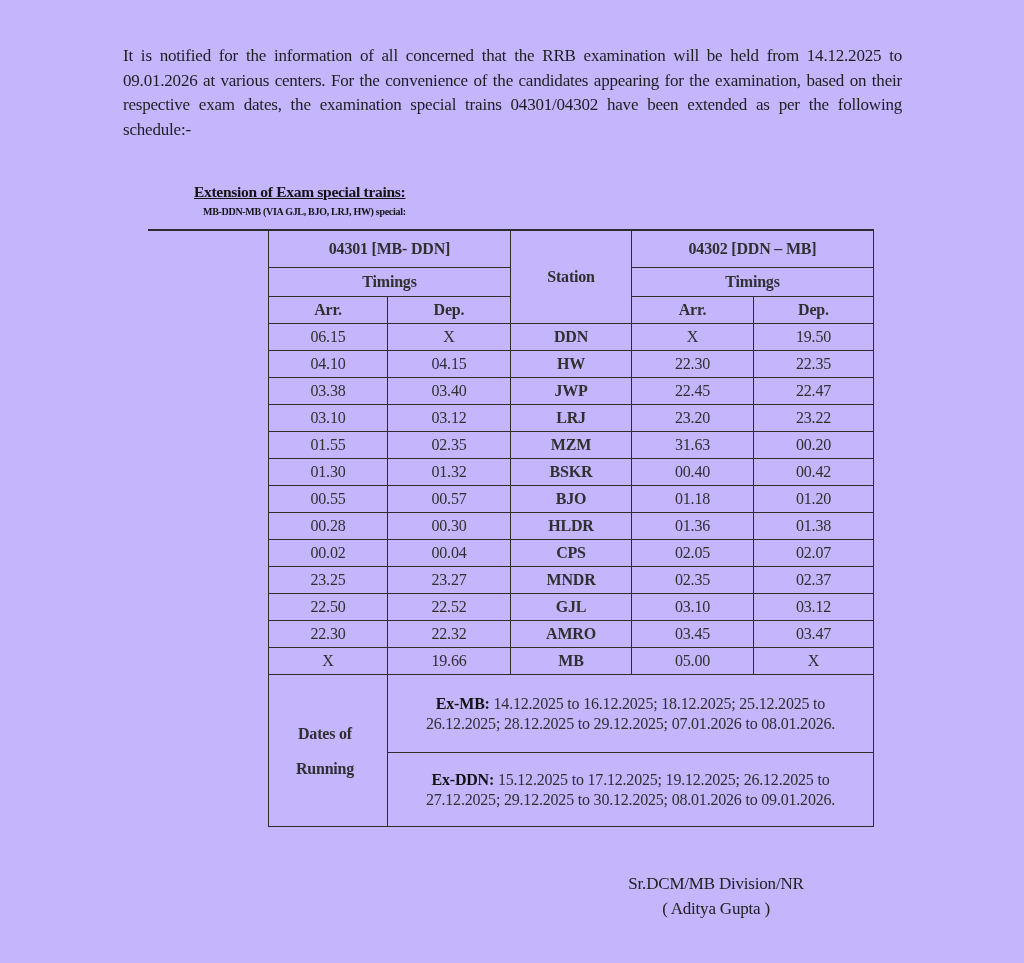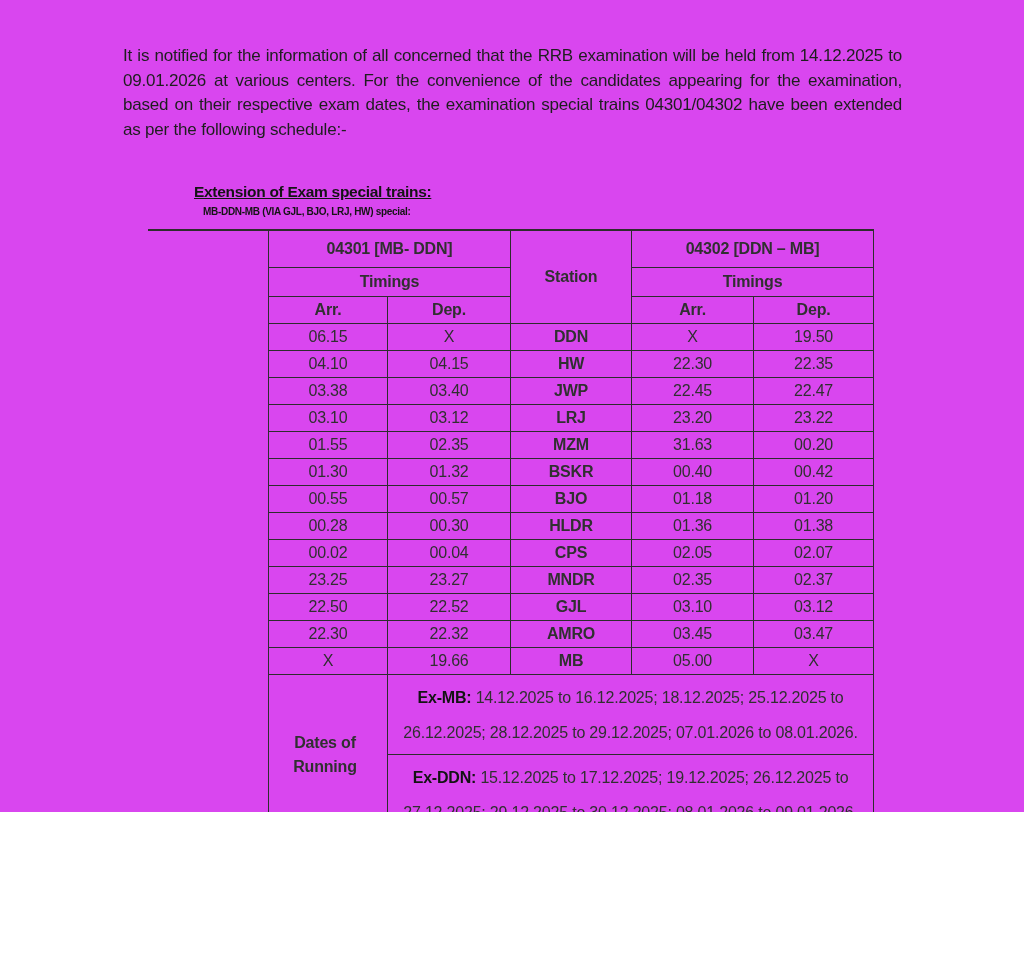--- a/index.html
+++ b/index.html
@@ -5,23 +5,24 @@
   * { margin: 0; padding: 0; box-sizing: border-box; }
   html, body { background: #ffffff; }
   body {
     font-family: "Liberation Sans", sans-serif;
     color: #1b1b1b;
     -webkit-font-smoothing: antialiased;
   }
   .page {
     position: relative;
     width: 1024px;
-    height: 812px;
-    background: #d946ef;
+    height: 963px;
+    background: #c4b5fd;
     overflow: hidden;
+    font-family: Liberation Serif, serif;
   }
   .intro {
     position: absolute;
     left: 123px;
     top: 44px;
     width: 779px;
     font-size: 17px;
     line-height: 24.5px;
     text-align: justify;
     color: #1e1e1e;
@@ -78,28 +79,28 @@
   tr.hrow2 td { height: 29px; }
   tr.hrow3 td { height: 27px; }
   tr.drow td { height: 27px; }
   td.dates-label {
     font-weight: bold;
     color: #151515;
     text-align: left;
     vertical-align: middle;
     padding: 0 16px 0 10px;
     font-size: 16px;
-    line-height: 24px;
+    line-height: 35px;
   }
   td.dates-text {
     text-align: left;
     vertical-align: top;
     padding: 5px 12px 4px 12px;
     font-size: 16.5px;
-    line-height: 35px;
+    line-height: 20px;
     color: #242424;
     letter-spacing: -0.4px;
   }
   td.dates-text .exlabel { font-weight: bold; color: #131313; }
   tr.exrow1 td { height: 78px; }
   tr.exrow2 td { height: 74px; }
   .signature {
     position: absolute;
     left: 550px;
     top: 872px;

